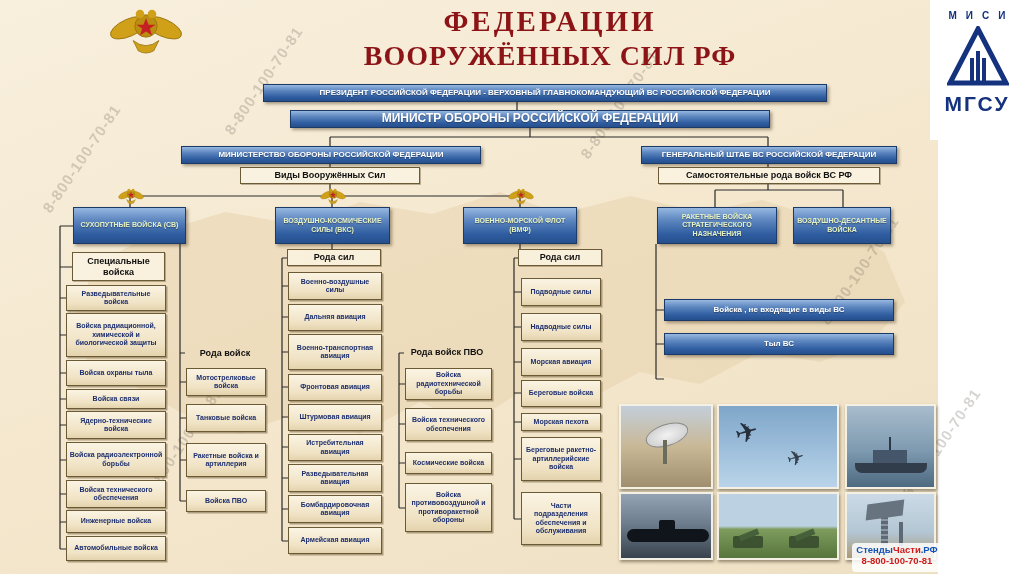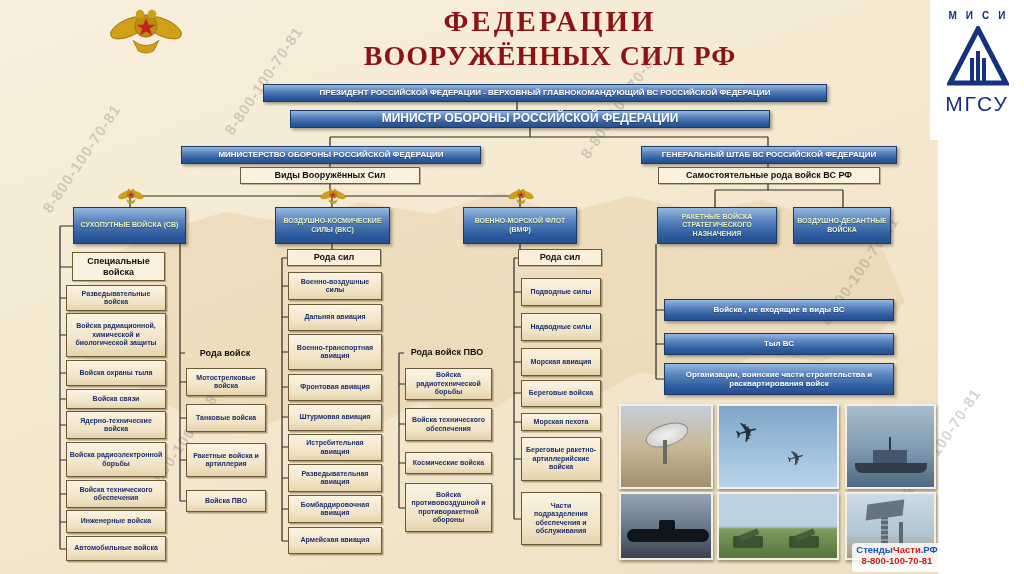--- a/index.html
+++ b/index.html
@@ -149,21 +149,20 @@
   <div class="item" style="left:521px;top:278px;width:80px;height:28px">Подводные силы</div>
   <div class="item" style="left:521px;top:313px;width:80px;height:28px">Надводные силы</div>
   <div class="item" style="left:521px;top:348px;width:80px;height:28px">Морская авиация</div>
   <div class="item" style="left:521px;top:380px;width:80px;height:27px">Береговые войска</div>
   <div class="item" style="left:521px;top:413px;width:80px;height:18px">Морская пехота</div>
   <div class="item" style="left:521px;top:437px;width:80px;height:44px">Береговые ракетно-артиллерийские войска</div>
   <div class="item" style="left:521px;top:492px;width:80px;height:53px">Части подразделения обеспечения и обслуживания</div>
 
   <div class="bar" style="left:664px;top:299px;width:230px;height:22px;font-size:8px">Войска , не входящие в виды ВС</div>
   <div class="bar" style="left:664px;top:333px;width:230px;height:22px;font-size:8px">Тыл ВС</div>
-  <div class="bar" style="left:664px;top:363px;width:230px;height:32px;font-size:8px">Организации, воинские части строительства и расквартирования войск</div>
 
   <div class="photo" style="left:619px;top:404px;width:94px;height:85px;background:linear-gradient(180deg,#c3ceda 0%,#c9b896 50%,#9f8f6e 100%)">
     <div class="abs" style="left:24px;top:18px;width:42px;height:20px;background:radial-gradient(#f2f2f2,#c6c6c6);border:1px solid #8a8a8a;border-radius:50%;transform:rotate(-18deg)"></div>
     <div class="abs" style="left:42px;top:34px;width:4px;height:24px;background:#6b6b5b"></div>
   </div>
   <div class="photo" style="left:717px;top:404px;width:122px;height:85px;background:linear-gradient(180deg,#7fa6c9 0%,#b9d4ea 100%)">
     <span class="abs" style="left:16px;top:10px;font-size:28px;color:#26303c;transform:rotate(-16deg)">✈</span>
     <span class="abs" style="left:68px;top:40px;font-size:21px;color:#36404c;transform:rotate(-16deg)">✈</span>
   </div>
   <div class="photo" style="left:845px;top:404px;width:91px;height:85px;background:linear-gradient(180deg,#a8bccc 0%,#7e9ab0 55%,#4e6a80 100%)">
@@ -195,16 +194,16 @@
   </div>
 
   <div class="abs" style="left:930px;top:0;width:94px;height:140px;background:#ffffff">
     <div class="abs" style="left:4px;top:10px;width:86px;text-align:center;color:#14327e;font-size:10px;font-weight:bold;letter-spacing:9px;padding-left:9px;box-sizing:border-box">МИСИ</div>
     <svg class="abs" style="left:17px;top:26px" width="62" height="62" viewBox="0 0 62 62">
       <polygon points="31,3 59,57 3,57" fill="none" stroke="#14327e" stroke-width="5" stroke-linejoin="miter"></polygon>
       <rect x="23" y="32" width="4" height="25" fill="#14327e"></rect>
       <rect x="29" y="25" width="4" height="32" fill="#14327e"></rect>
       <rect x="35" y="32" width="4" height="25" fill="#14327e"></rect>
     </svg>
-    <div class="abs" style="left:4px;top:92px;width:86px;text-align:center;color:#14327e;font-size:21px;font-weight:normal;letter-spacing:2px">МГСУ</div>
+    <div class="abs" style="left:4px;top:92px;width:86px;text-align:center;color:#14327e;font-size:21px;font-weight:bold;letter-spacing:2px">МГСУ</div>
   </div>
 
 </div>
 
 </body></html>

